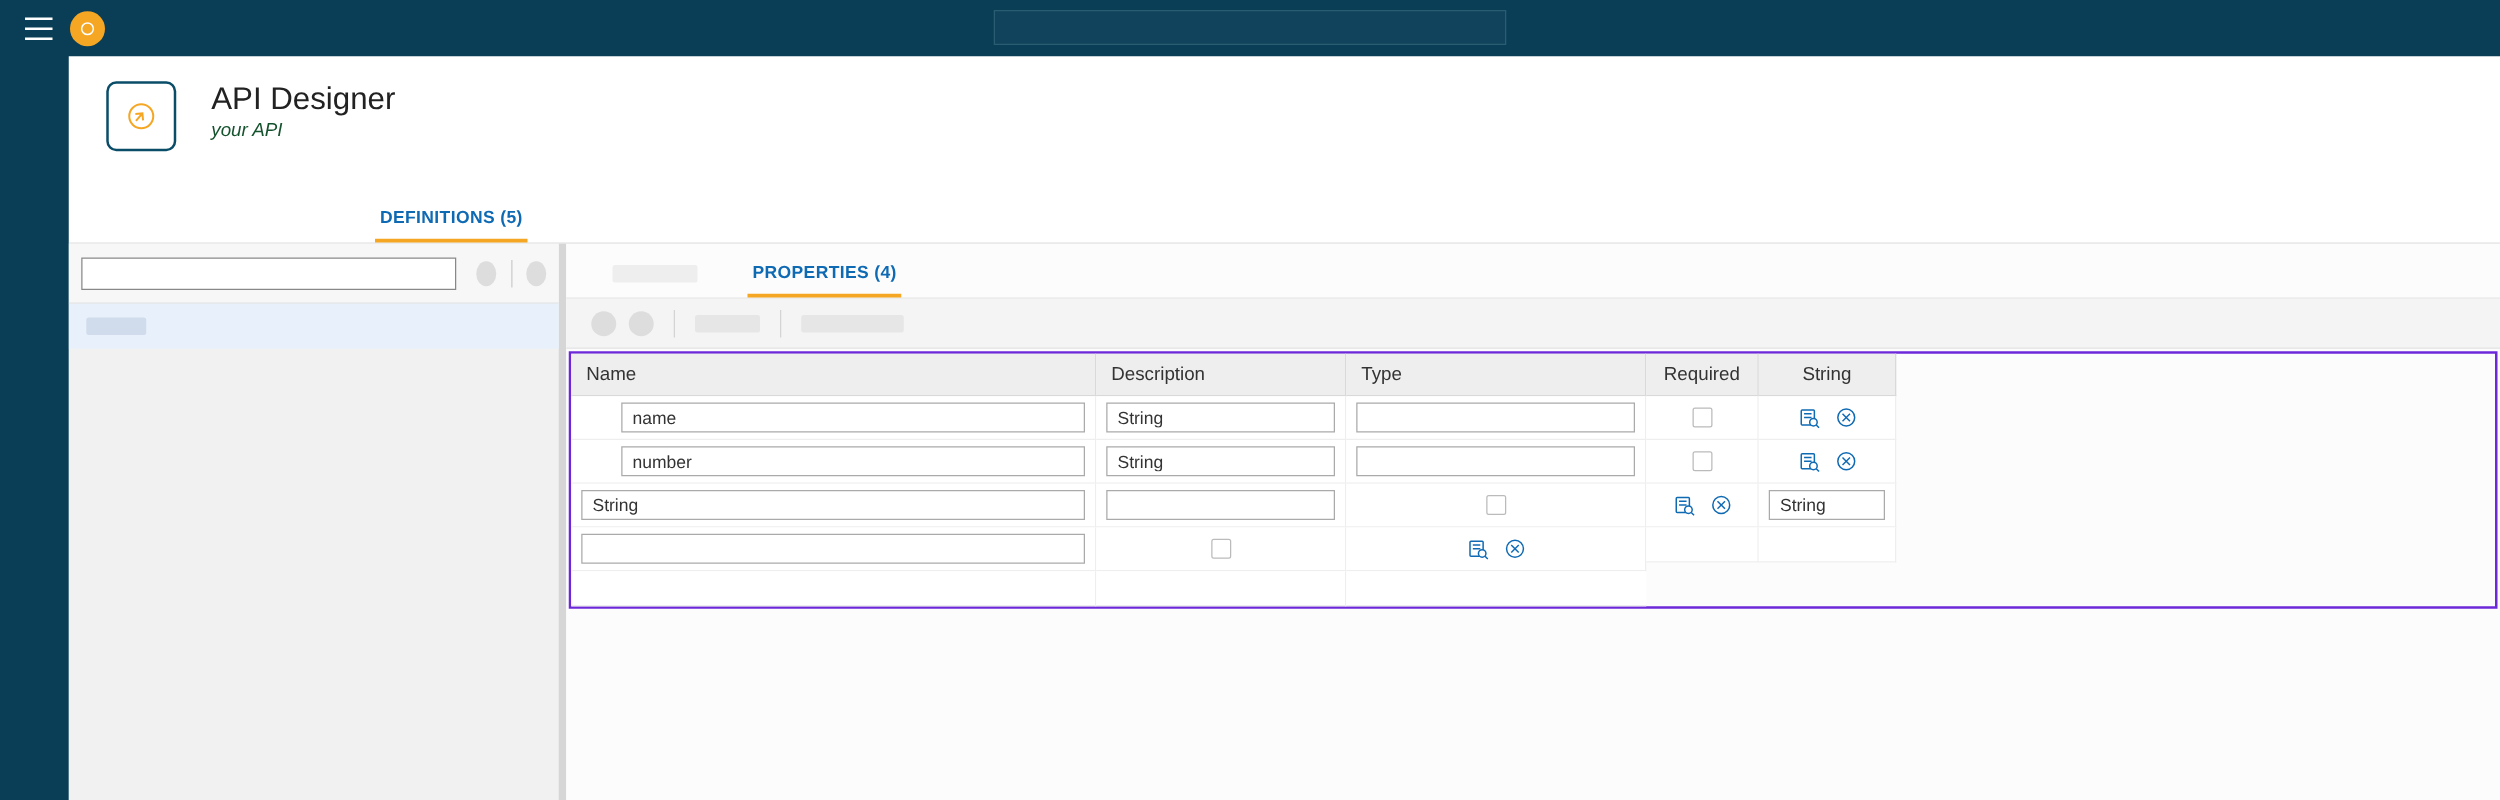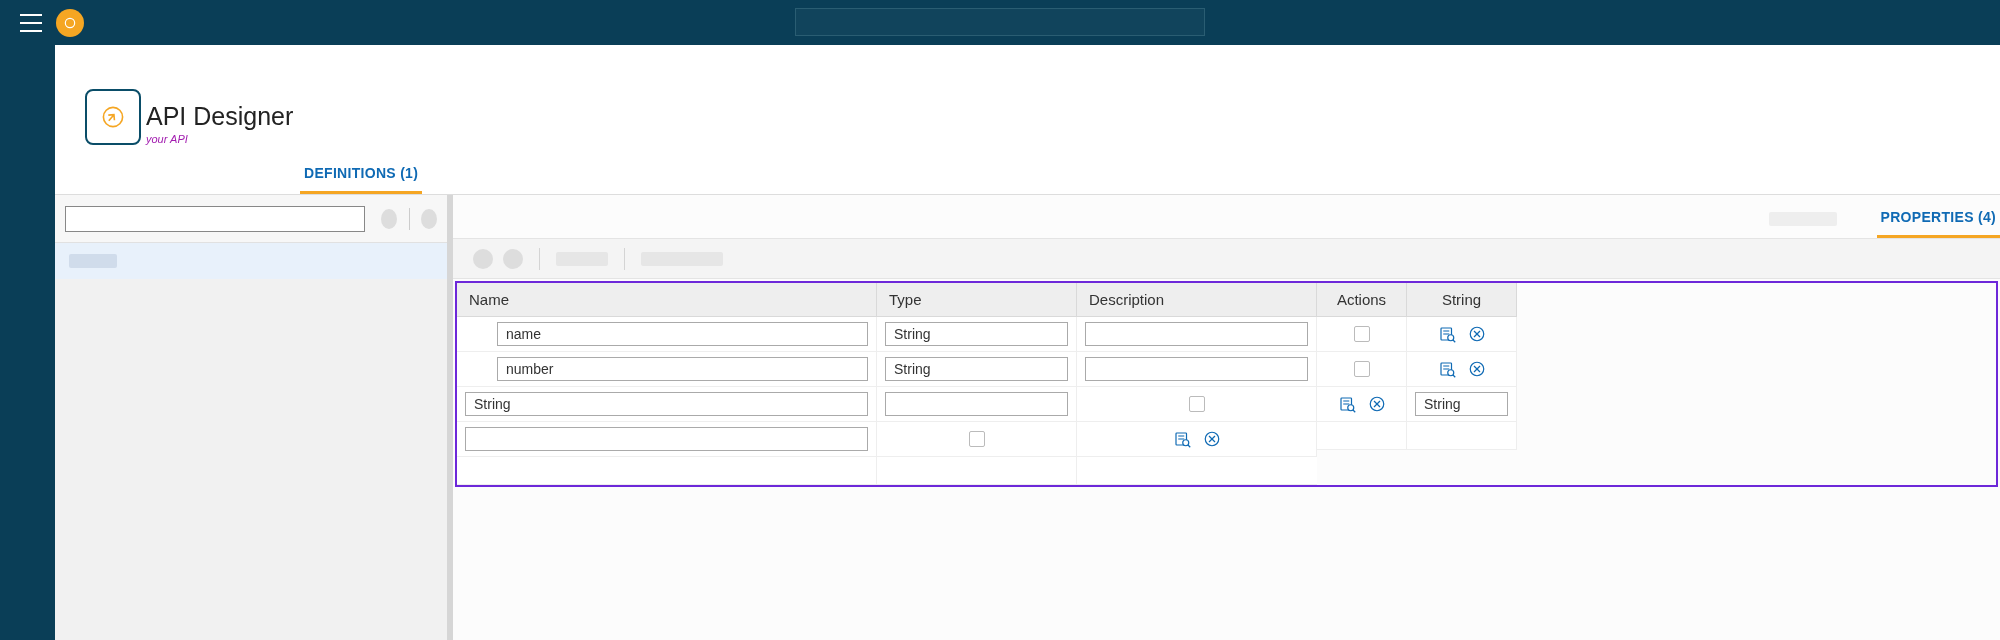--- a/index.html
+++ b/index.html
@@ -35,32 +35,32 @@
   .page-frame {
     position: absolute;
     left: 55px; right: 0; top: 45px; bottom: 0;
     background: #fff;
     display: flex; flex-direction: column;
     overflow: hidden;
   }
 
   .page-header {
     height: 110px;
-    display: flex; align-items: flex-end;
+    display: flex; align-items: flex-start;
     padding: 20px 30px 10px 30px;
-    gap: 5px;
+    gap: 28px;
   }
   .api-icon-box {
     width: 56px; height: 56px;
     border: 2px solid #0A4D68; border-radius: 8px;
     display: flex; align-items: center; justify-content: center;
   }
   .api-icon-box svg { width: 32px; height: 32px; }
   .page-title h1 { font-size: 25px; font-weight: 400; color: #222; }
-  .page-title .subtitle { font-size: 11px; color: #a21caf; font-style: italic; margin-top: 2px; }
+  .page-title .subtitle { font-size: 15px; color: #14532d; font-style: italic; margin-top: 2px; }
 
   .tabbar {
     height: 40px;
     border-bottom: 1px solid #ddd;
     display: flex; align-items: flex-end;
     padding-left: 245px;
   }
   .tabbar .tab {
     color: #0F6AB4; font-size: 14px; font-weight: 600;
     padding: 10px 4px;
@@ -104,21 +104,20 @@
     display: flex; flex-direction: column;
     min-width: 0;
   }
 
   .right-tabbar {
     height: 44px;
     display: flex; align-items: flex-end;
     border-bottom: 1px solid #e4e4e4;
     padding-left: 37px;
     gap: 40px;
-    justify-content: flex-end;
   }
   .right-tabbar .blank-tab {
     width: 68px; height: 14px; background: #eee; border-radius: 2px;
     margin-bottom: 12px;
   }
   .right-tabbar .tab {
     color: #0F6AB4; font-size: 14px; font-weight: 600;
     padding: 10px 4px;
     border-bottom: 3px solid #F5A623;
     letter-spacing: 0.3px;
@@ -200,21 +199,21 @@
           <path d="M14 22 L19 17 L24 22 M19 17 L19 27" fill="none" stroke="#F5A623" stroke-width="2" transform="rotate(40 20 20)"></path>
         </svg>
     </div>
     <div class="page-title">
       <h1>API Designer</h1>
       <div class="subtitle">your API</div>
     </div>
   </div>
 
   <div class="tabbar">
-    <div class="tab">DEFINITIONS (1)</div>
+    <div class="tab">DEFINITIONS (5)</div>
   </div>
 
   <div class="workspace">
 
     <div class="left-pane">
       <div class="left-toolbar">
         <input class="left-search" style="">
         <div style="flex:1"></div>
         <div class="tb-circle"></div>
         <div class="tb-divider"></div>
@@ -237,23 +236,23 @@
         <div class="circ"></div>
         <div class="sep"></div>
         <div class="ph" style="width:52px"></div>
         <div class="sep"></div>
         <div class="ph" style="width:82px"></div>
       </div>
 
       <div class="prop-table-wrap">
         <div class="prop-table" id="prop-table">
           <div class="hcell">Name</div>
+          <div class="hcell">Description</div>
           <div class="hcell">Type</div>
-          <div class="hcell">Description</div>
-          <div class="hcell center">Actions</div>
+          <div class="hcell center">Required</div>
           <div class="hcell center">String</div>
         <div class="cell padleft">
               <input type="text" value="name" style="">
             </div>
             <div class="cell">
               <input type="text" value="String" style="">
             </div>
             <div class="cell">
               <input type="text" value="" style="">
             </div>

